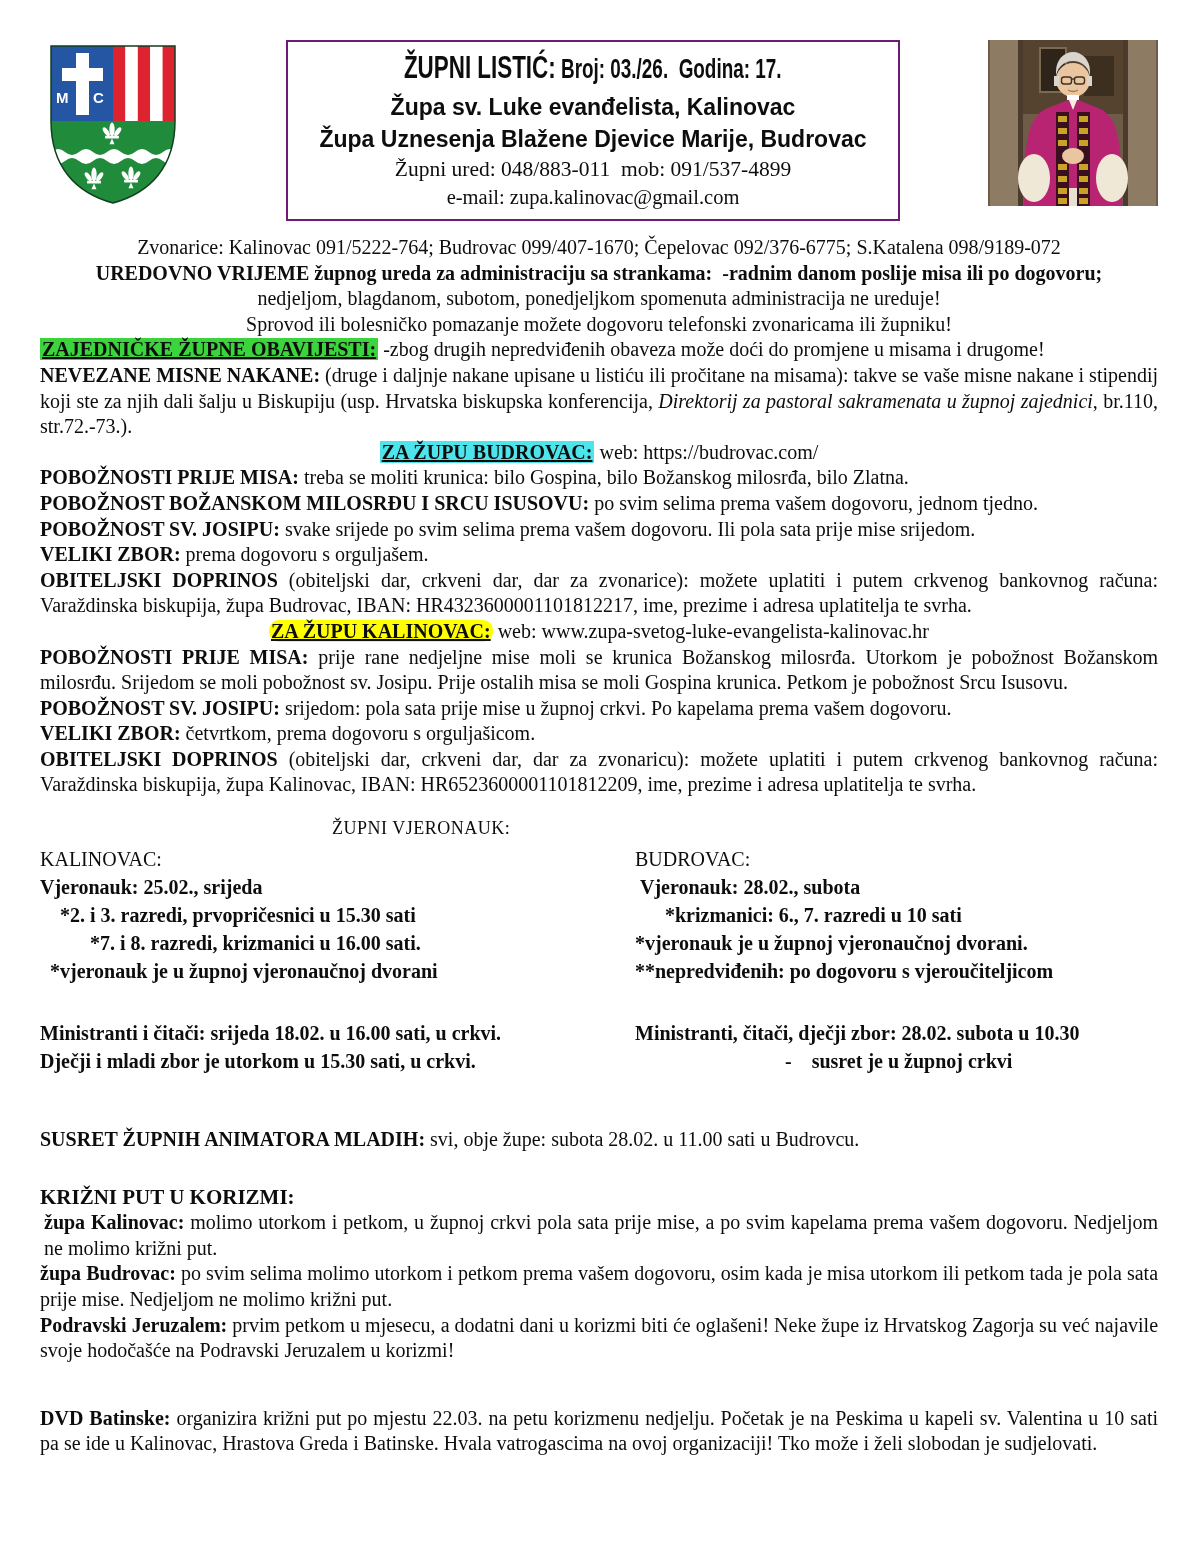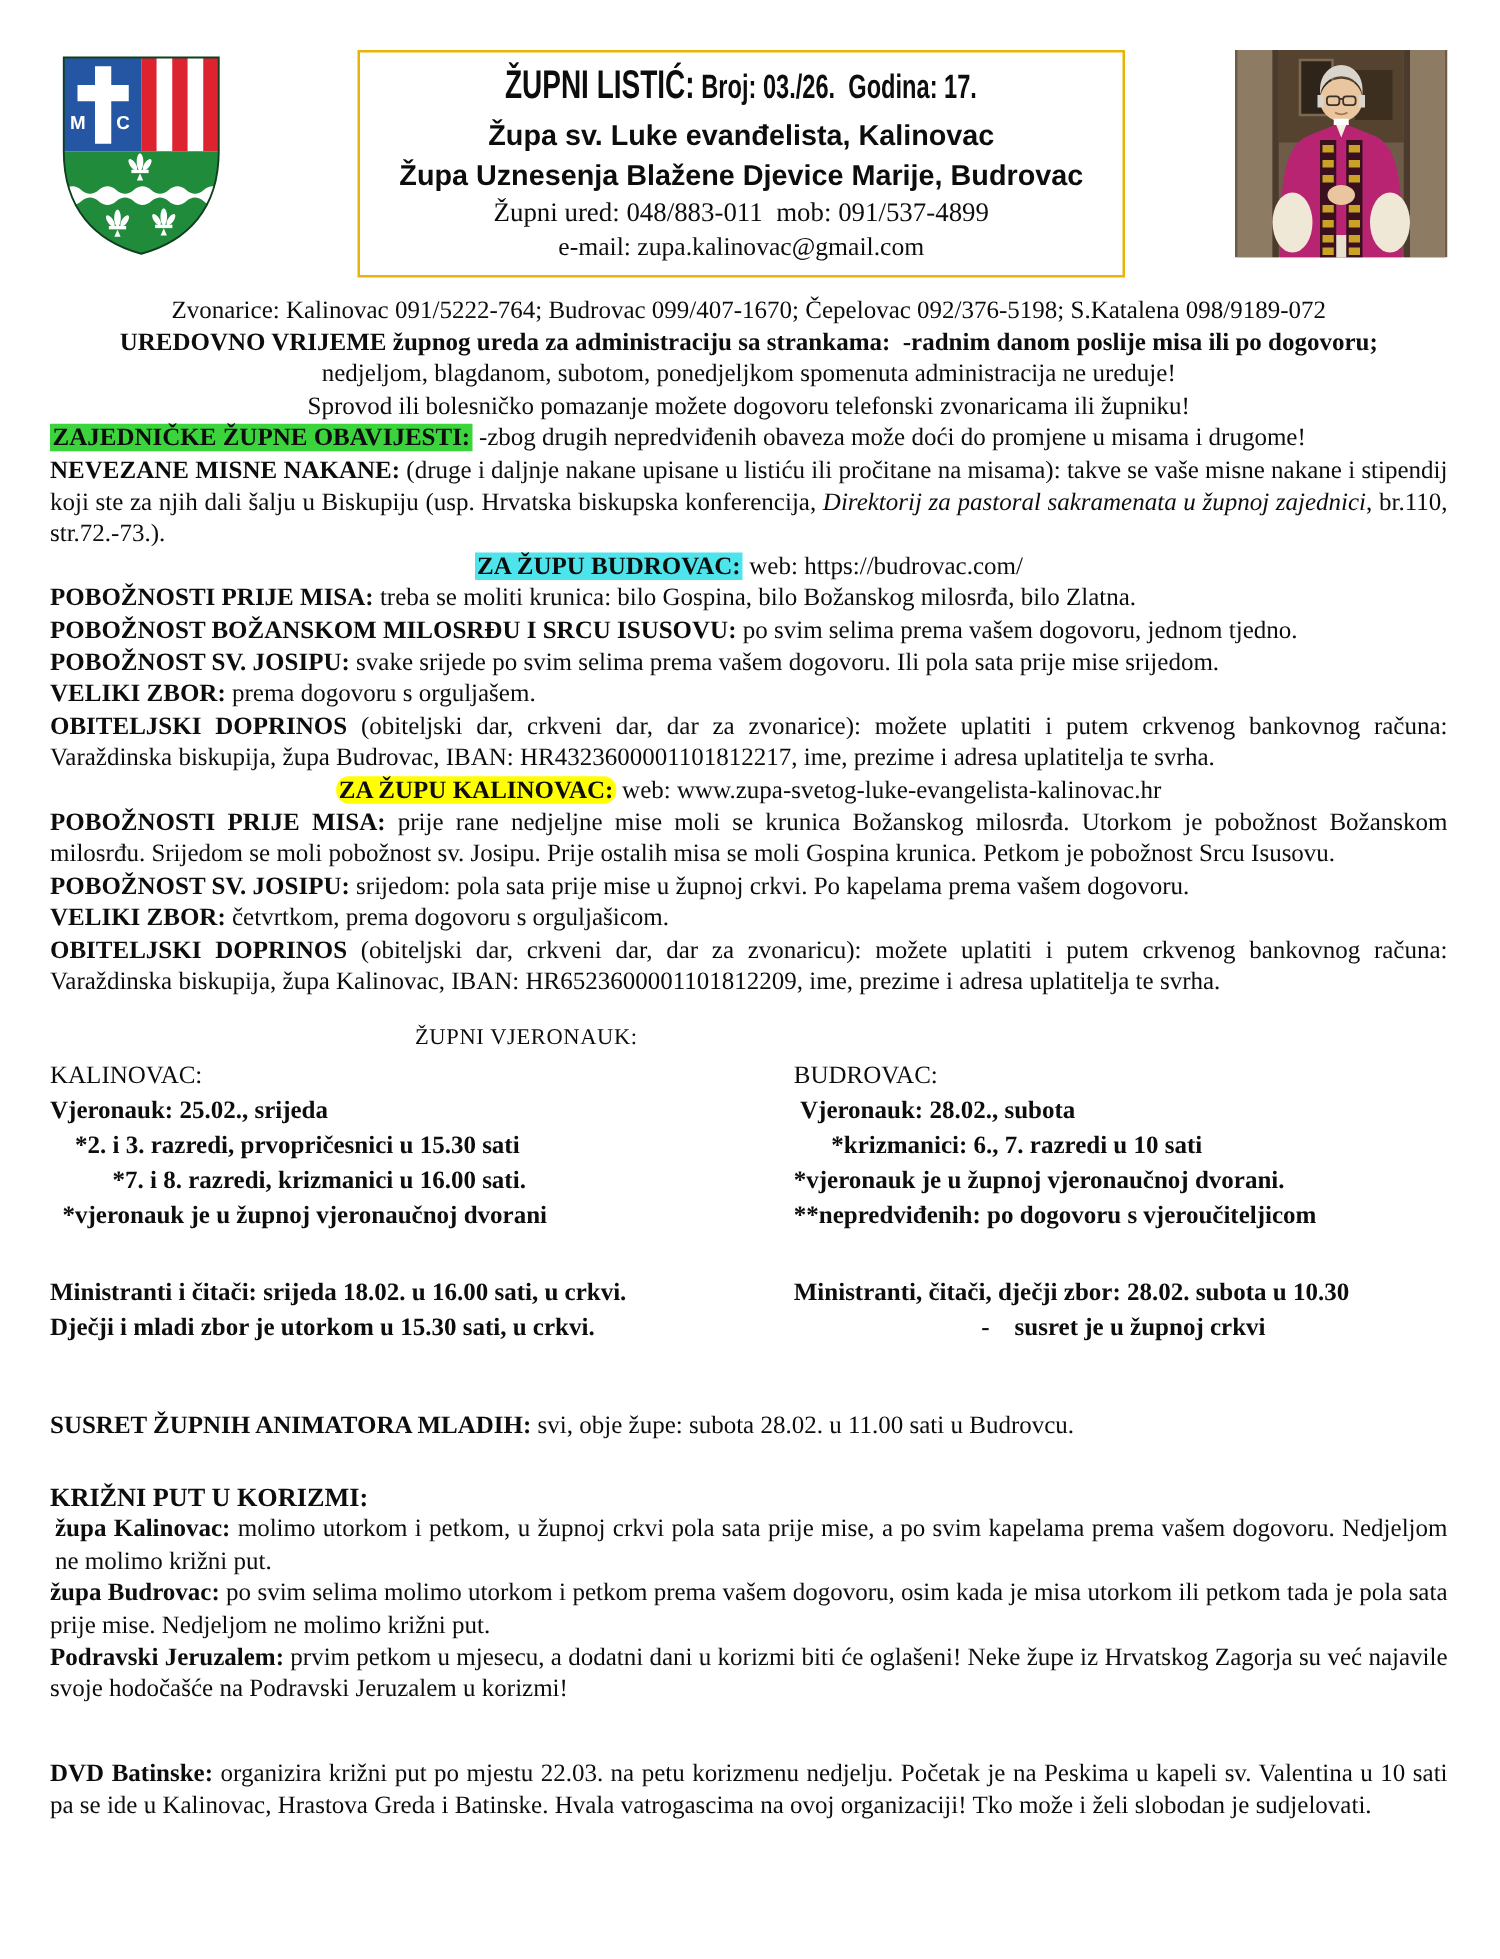--- a/index.html
+++ b/index.html
@@ -4,39 +4,39 @@
 <style>
   html,body{margin:0;padding:0;background:#fff;}
   body{color:#0d0d0d;font-family:"Liberation Serif","DejaVu Serif",serif;font-size:20px;}
   .page{position:relative;width:1200px;height:1567px;box-sizing:border-box;
         padding:40px 42px 0 40px;overflow:hidden;background:#fff;}
 
   
   .header-row{display:flex;align-items:flex-start;}
   .crest{width:146px;height:168px;flex:0 0 auto;}
   .mast-box{box-sizing:border-box;width:614px;margin-left:100px;margin-right:9px;
-            border:2px solid #eab308;text-align:center;padding:5px 8px 9px;}
+            border:2px solid #701a75;text-align:center;padding:5px 8px 9px;}
   .photo{width:170px;height:166px;flex:0 0 auto;margin-left:auto;}
   .m-line1{font-family:"Liberation Sans",sans-serif;font-weight:bold;white-space:nowrap;line-height:40px;}
   .cond{display:inline-block;transform:scaleX(0.70);transform-origin:center;}
   .m-title{font-size:32px;}
   .m-issue{font-size:27px;white-space:pre-wrap;}
   .m-parish{font-family:"Liberation Sans",sans-serif;font-weight:bold;font-size:23px;line-height:32px;}
   .m-office{font-size:21.5px;line-height:29px;white-space:pre-wrap;}
   .m-email{font-size:20.5px;line-height:26px;}
 
   
   p{margin:0;line-height:25.6px;}
   .center{text-align:center;}
   .just{text-align:justify;}
   b{font-weight:bold;}
   i{font-style:italic;}
   .pw{white-space:pre-wrap;font-weight:bold;}
   .intro{margin-top:14px;}
-  .hl{font-weight:bold;padding:0 2px;}
+  .hl{font-weight:bold;text-decoration:underline;padding:0 2px;}
   .hl-green{background:#3cd43c;}
   .hl-cyan{background:#4de4ec;}
   .hl-yellow{background:#ffff00;border-radius:10px;}
 
   .vj-heading{font-size:18px;font-weight:normal;letter-spacing:0.5px;margin:20px 0 6px 292px;}
   .vj-cols{display:flex;line-height:28px;}
   .vj-left{width:595px;flex:0 0 auto;}
   .vj-right{flex:1;}
   .vj-extra{margin-top:34px;}
 
@@ -142,21 +142,21 @@
       <rect x="99" y="36" width="5" height="10" fill="#d9d5cd"></rect>
       <rect x="73.5" y="37" width="10" height="7" rx="2.5" fill="none" stroke="#3d3129" stroke-width="1.4"></rect>
       <rect x="86.5" y="37" width="10" height="7" rx="2.5" fill="none" stroke="#3d3129" stroke-width="1.4"></rect>
       <line x1="83.5" y1="39" x2="86.5" y2="39" stroke="#3d3129" stroke-width="1.4"></line>
       <path d="M80,50 Q85,53 90,50" fill="none" stroke="#a9784f" stroke-width="1.3"></path>
       <rect x="79" y="55" width="12" height="5" fill="#fff"></rect>
     </svg>
   </div>
 
   <div class="intro">
-    <p class="center">Zvonarice: Kalinovac 091/5222-764; Budrovac 099/407-1670; Čepelovac 092/376-5198; S.Katalena 098/9189-072</p>
+    <p class="center">Zvonarice: Kalinovac 091/5222-764; Budrovac 099/407-1670; Čepelovac 092/376-6775; S.Katalena 098/9189-072</p>
     <p class="center"><b>UREDOVNO VRIJEME</b><span class="pw"> župnog ureda za administraciju sa strankama:  -radnim danom poslije misa ili po dogovoru;</span></p>
     <p class="center">nedjeljom, blagdanom, subotom, ponedjeljkom spomenuta administracija ne ureduje!</p>
     <p class="center">Sprovod ili bolesničko pomazanje možete dogovoru telefonski zvonaricama ili župniku!</p>
   </div>
 
   <p><span class="hl hl-green">ZAJEDNIČKE ŽUPNE OBAVIJESTI:</span><span> -zbog drugih nepredviđenih obaveza može doći do promjene u misama i drugome!</span></p>
 
   <p class="just"><b>NEVEZANE MISNE NAKANE:</b><span> (druge i daljnje nakane upisane u listiću ili pročitane na misama): takve se vaše misne nakane i stipendij koji ste za njih dali šalju u Biskupiju (usp. Hrvatska biskupska konferencija, </span><i>Direktorij za pastoral sakramenata u župnoj zajednici</i><span>, br.110, str.72.-73.).</span></p>
 
   <p class="center"><span class="hl hl-cyan">ZA ŽUPU BUDROVAC:</span><span> web: https://budrovac.com/</span></p>

